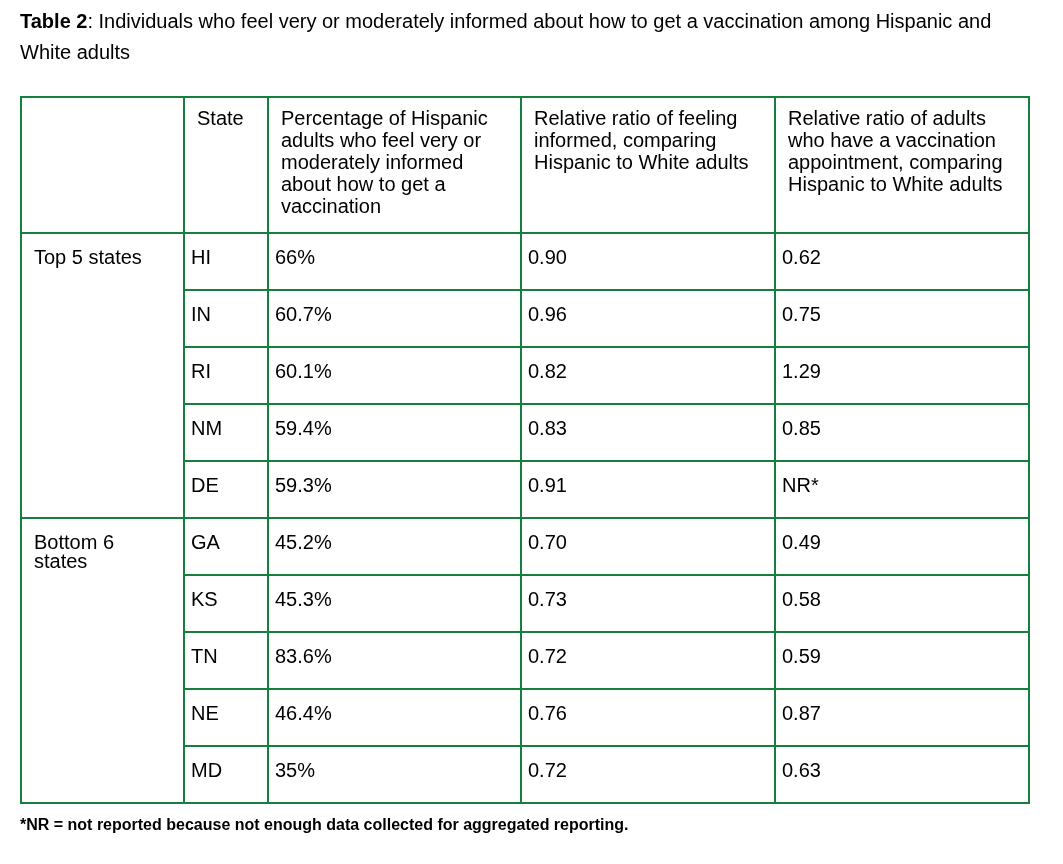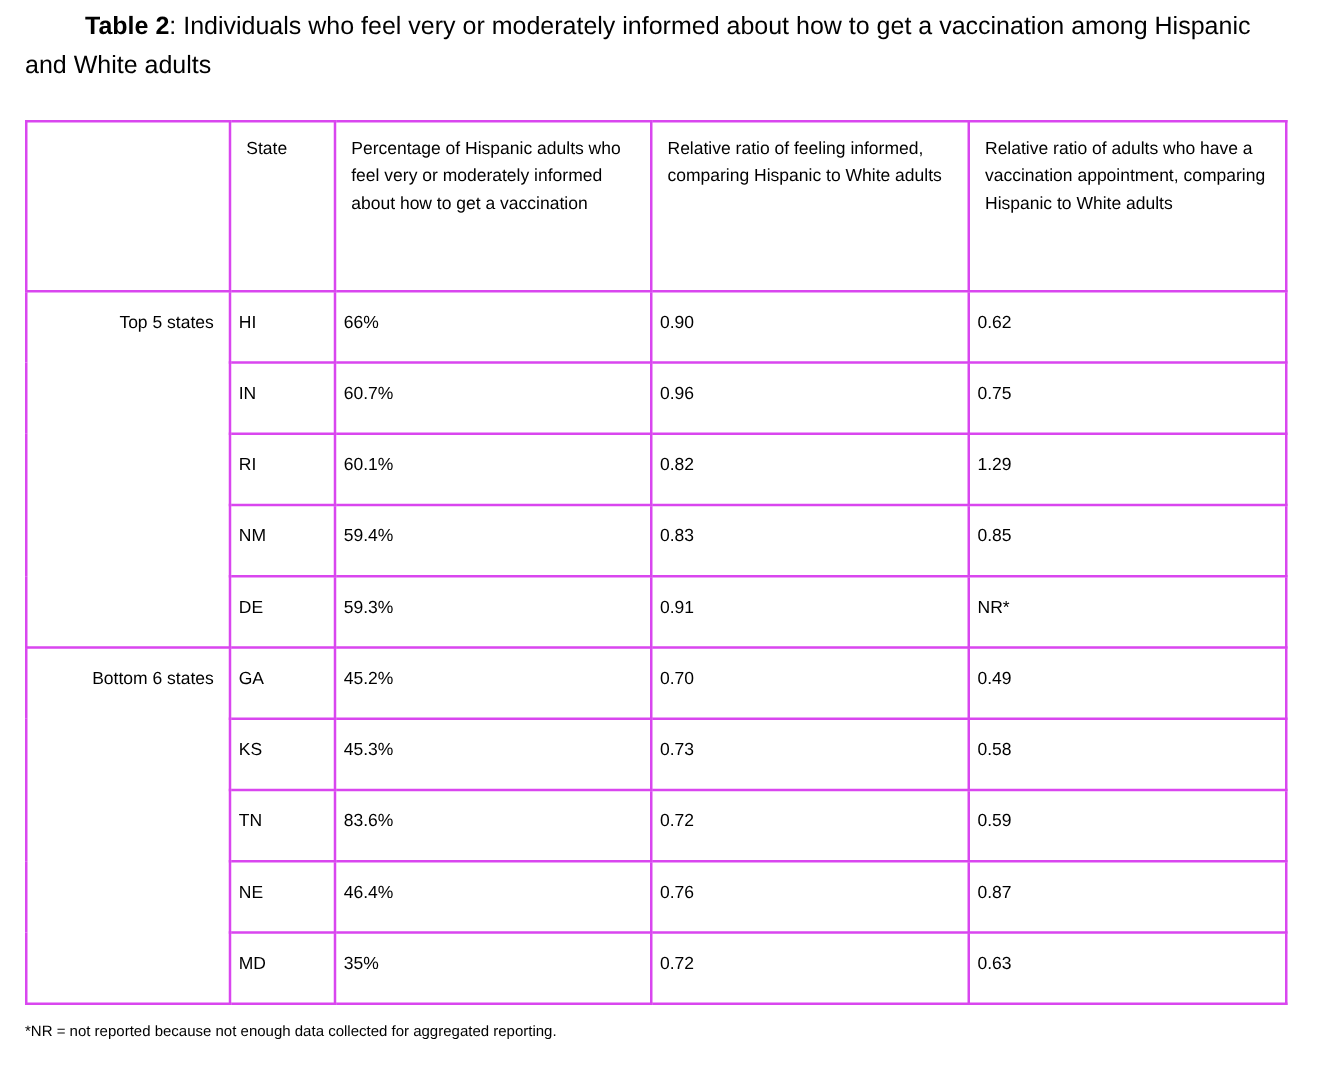--- a/index.html
+++ b/index.html
@@ -18,57 +18,57 @@
     padding: 6px 20px 0 20px;
     overflow: hidden;
   }
   .title {
     font-size: 20px;
     line-height: 31px;
     font-weight: 400;
     max-width: 990px;
     margin: 0;
   }
-  .title .bold { font-weight: 700; margin-left: 48px; }
+  .title .bold { font-weight: 700; }
   table.data-table {
     border-collapse: collapse;
     table-layout: fixed;
     width: 1008px;
     margin-top: 28px;
   }
   table.data-table th,
   table.data-table td {
-    border: 2px solid #d946ef;
+    border: 2px solid #15803d;
     box-sizing: border-box;
-    font-size: 14px;
+    font-size: 20px;
   }
   thead th {
     font-weight: 400;
     text-align: left;
     vertical-align: top;
     padding: 9px 12px;
     line-height: 22px;
     height: 136px;
   }
   tbody td {
     vertical-align: top;
     padding: 14px 6px 0 6px;
     height: 57px;
     line-height: 19px;
   }
   tbody td.group-label {
-    text-align: right;
+    text-align: left;
     padding: 14px 12px 0 12px;
     vertical-align: top;
   }
   .footnote {
-    font-size: 12px;
+    font-size: 16px;
     line-height: 26px;
     margin: 8px 0 0 0;
-    font-weight: 400;
+    font-weight: 700;
   }
   .col-group   { width: 163px; }
   .col-state   { width: 84px; }
   .col-pct     { width: 253px; }
   .col-ratio1  { width: 254px; }
   .col-ratio2  { width: 254px; }
 </style>
 </head>
 <body>
 

